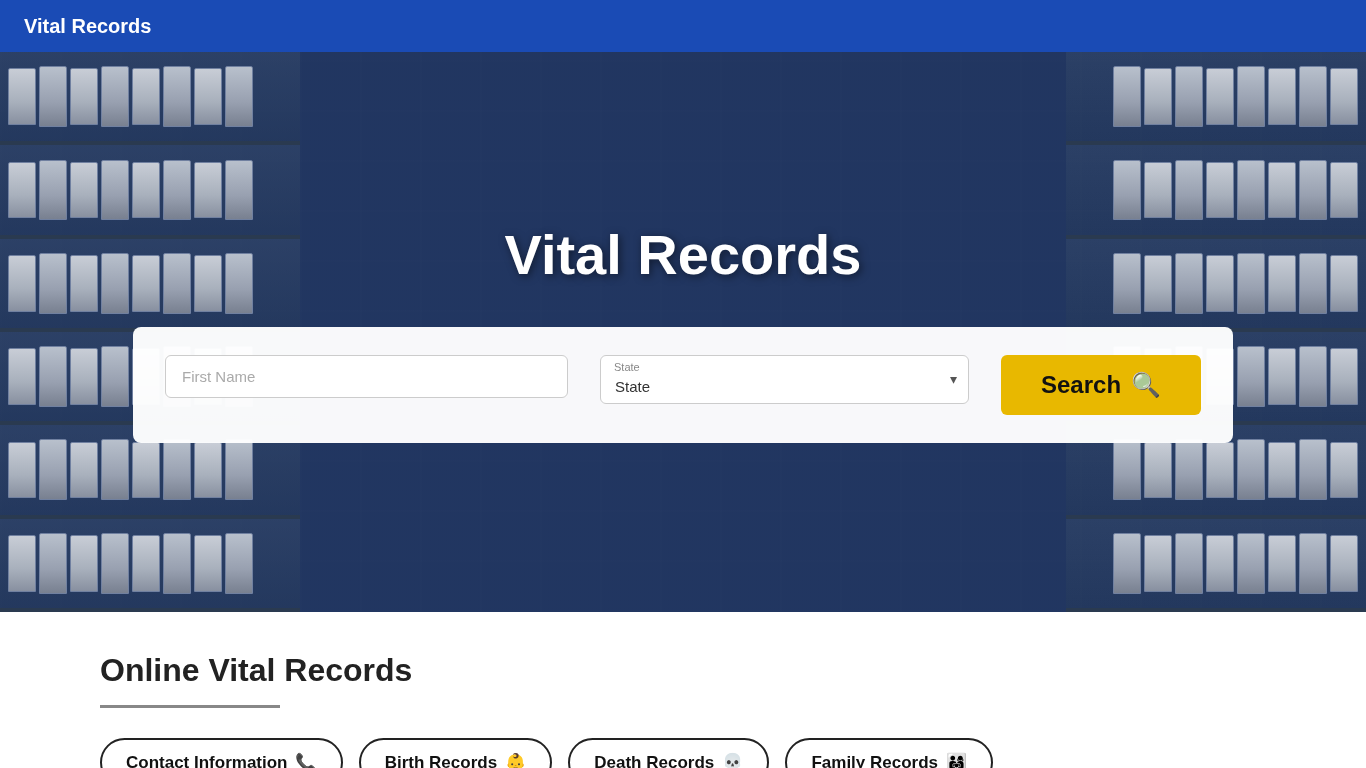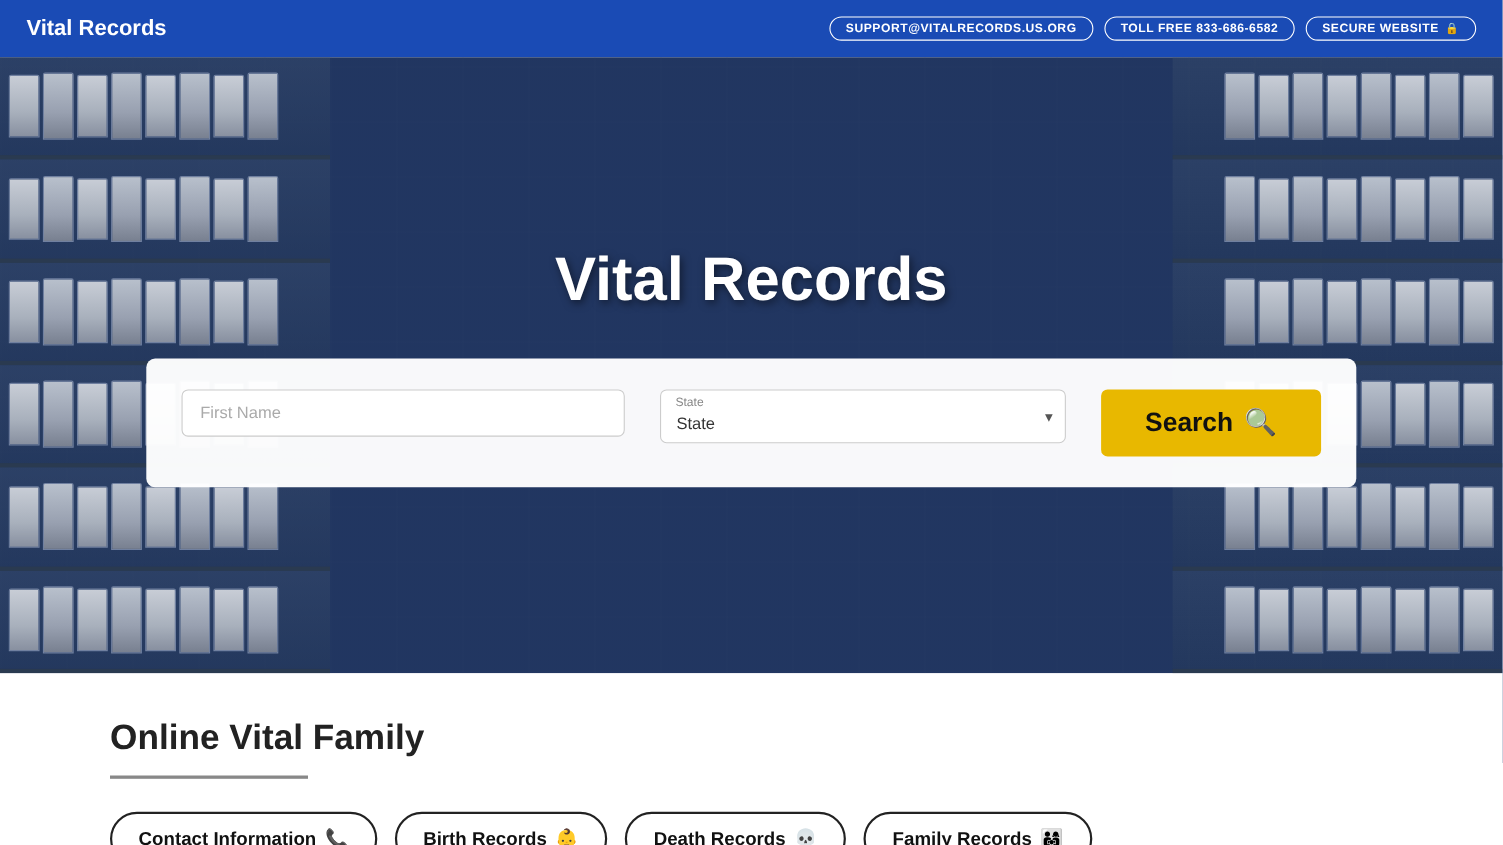--- a/index.html
+++ b/index.html
@@ -259,28 +259,20 @@
       gap: 8px;
       background: #fff;
       white-space: nowrap;
     }
   </style>
 </head>
 <body>
 
 <header class="header">
   <div class="header-logo">Vital Records</div>
-  <div class="header-links">
-    <div class="header-link-pill">SUPPORT@VITALRECORDS.US.ORG</div>
-    <div class="header-link-pill">TOLL FREE 833-686-6582</div>
-    <div class="header-link-pill">
-      <span>SECURE WEBSITE</span>
-      <span class="lock-icon"></span>
-    </div>
-  </div>
 </header>
 
 <section class="hero">
   <div class="hero-bg">
 
     <div class="shelves-left">
       <div class="shelf-row">
         <div class="box"></div>
         <div class="box"></div>
         <div class="box"></div>
@@ -420,21 +412,21 @@
     </div>
 
     <button class="search-button">
       <span>Search</span>
       <span>🔍</span>
     </button>
   </div>
 </section>
 
 <section class="content-section">
-  <h2 class="section-title">Online Vital Family</h2>
+  <h2 class="section-title">Online Vital Records</h2>
   <div class="section-divider"></div>
   <div class="category-pills" id="category-pills-container">
   <div class="category-pill">
         <span>Contact Information</span>
         <span>📞</span>
       </div>
       <div class="category-pill">
         <span>Birth Records</span>
         <span>👶</span>
       </div>

